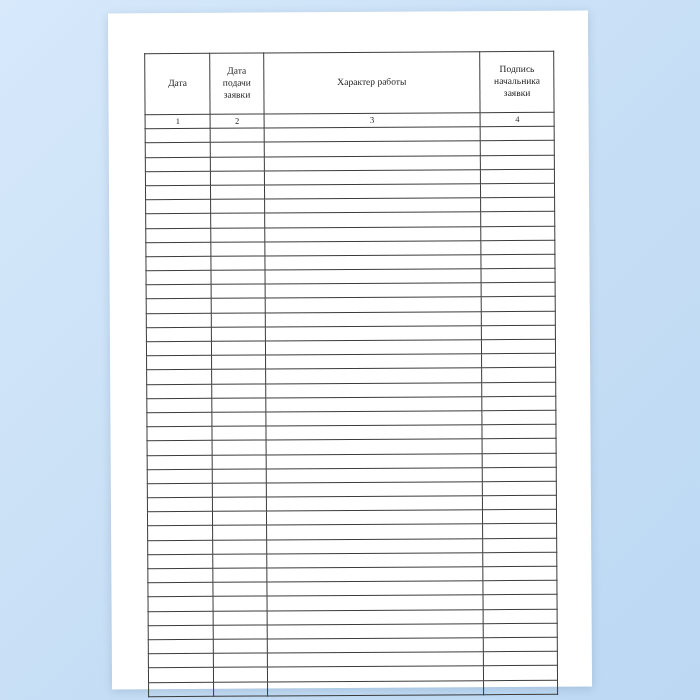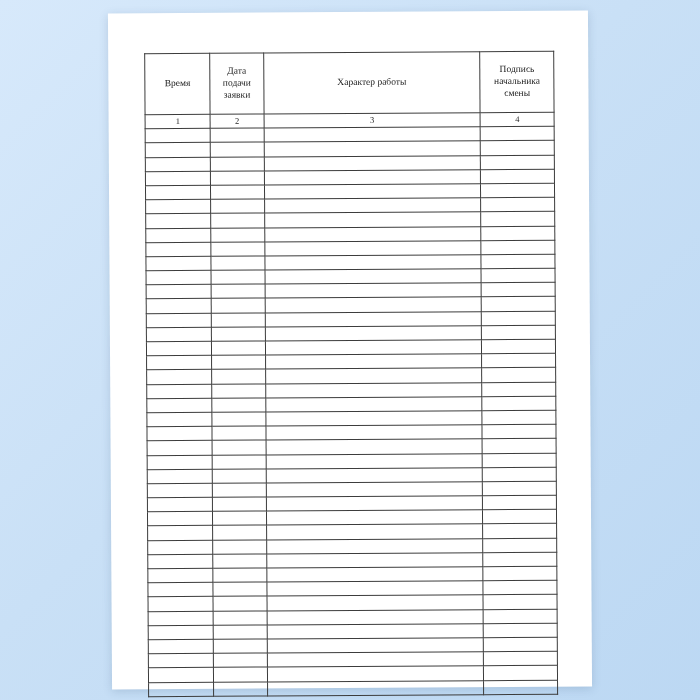--- a/index.html
+++ b/index.html
@@ -81,24 +81,24 @@
     <div class="page-inner">
       <table class="reg">
         <colgroup>
           <col class="c1">
             <col class="c2">
             <col class="c3">
             <col class="c4">
         </colgroup>
         <thead>
           <tr>
-            <th>Время</th>
+            <th>Дата</th>
             <th>Дата подачи заявки</th>
             <th>Характер работы</th>
-            <th>Подпись начальника смены</th>
+            <th>Подпись начальника заявки</th>
           </tr>
           <tr>
             <td class="numcell">1</td>
             <td class="numcell">2</td>
             <td class="numcell">3</td>
             <td class="numcell">4</td>
           </tr>
         </thead>
         <tbody id="rows-body">
             <tr>

